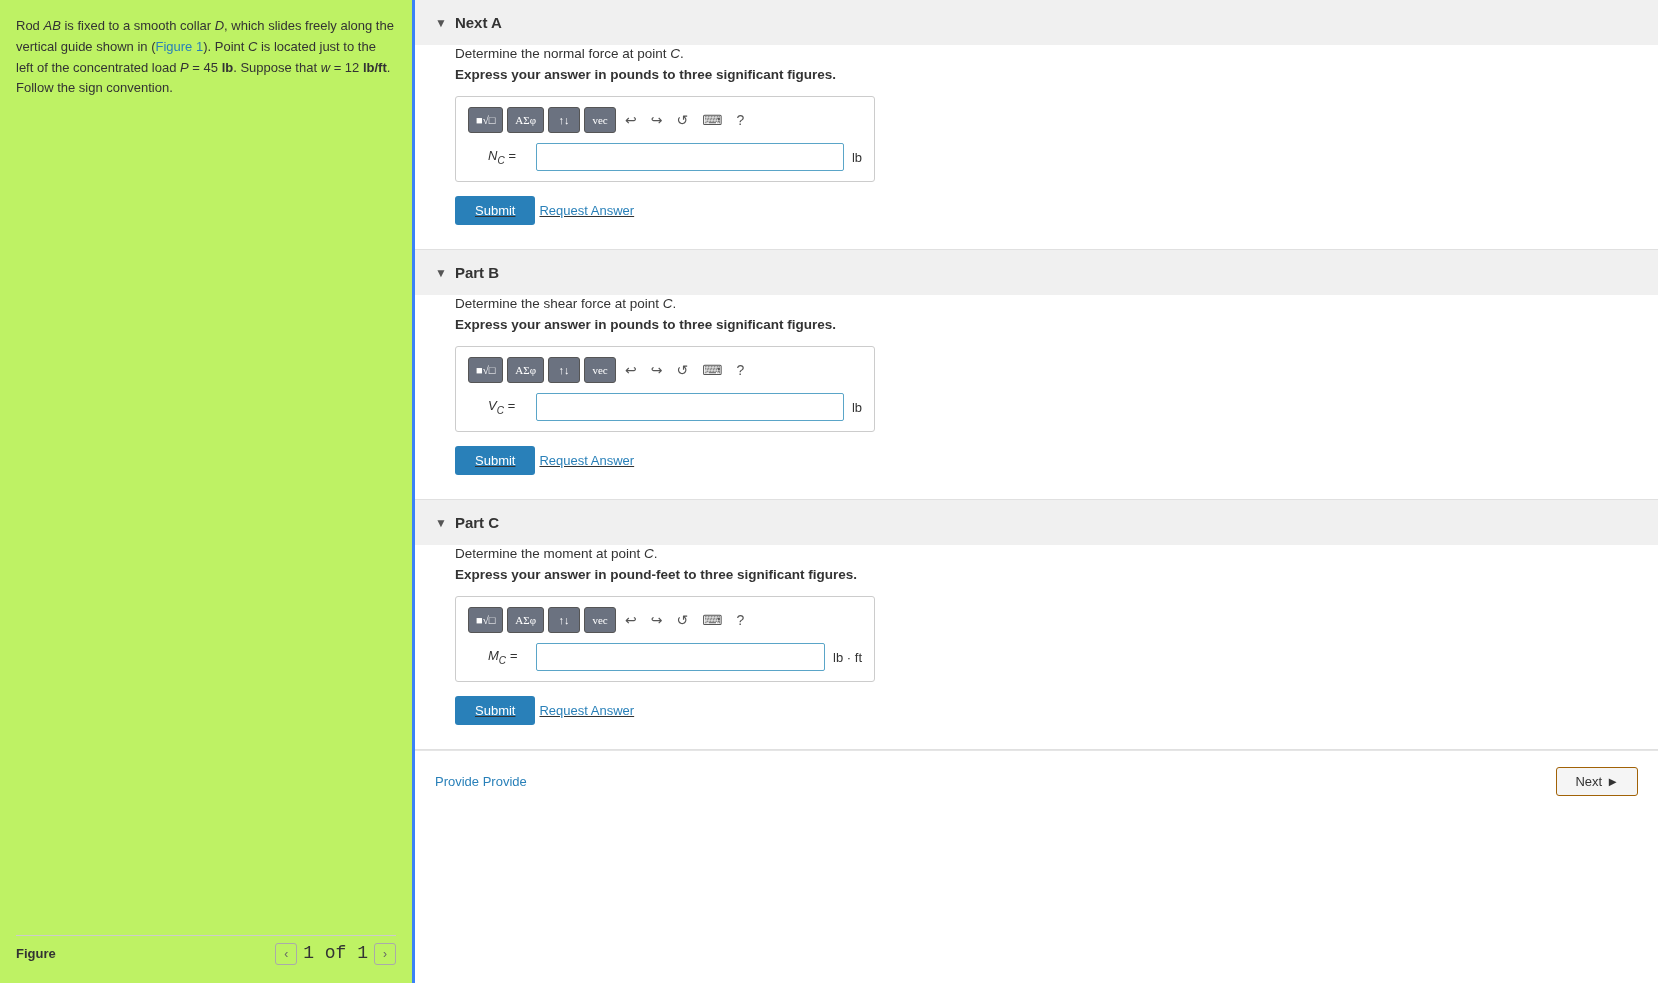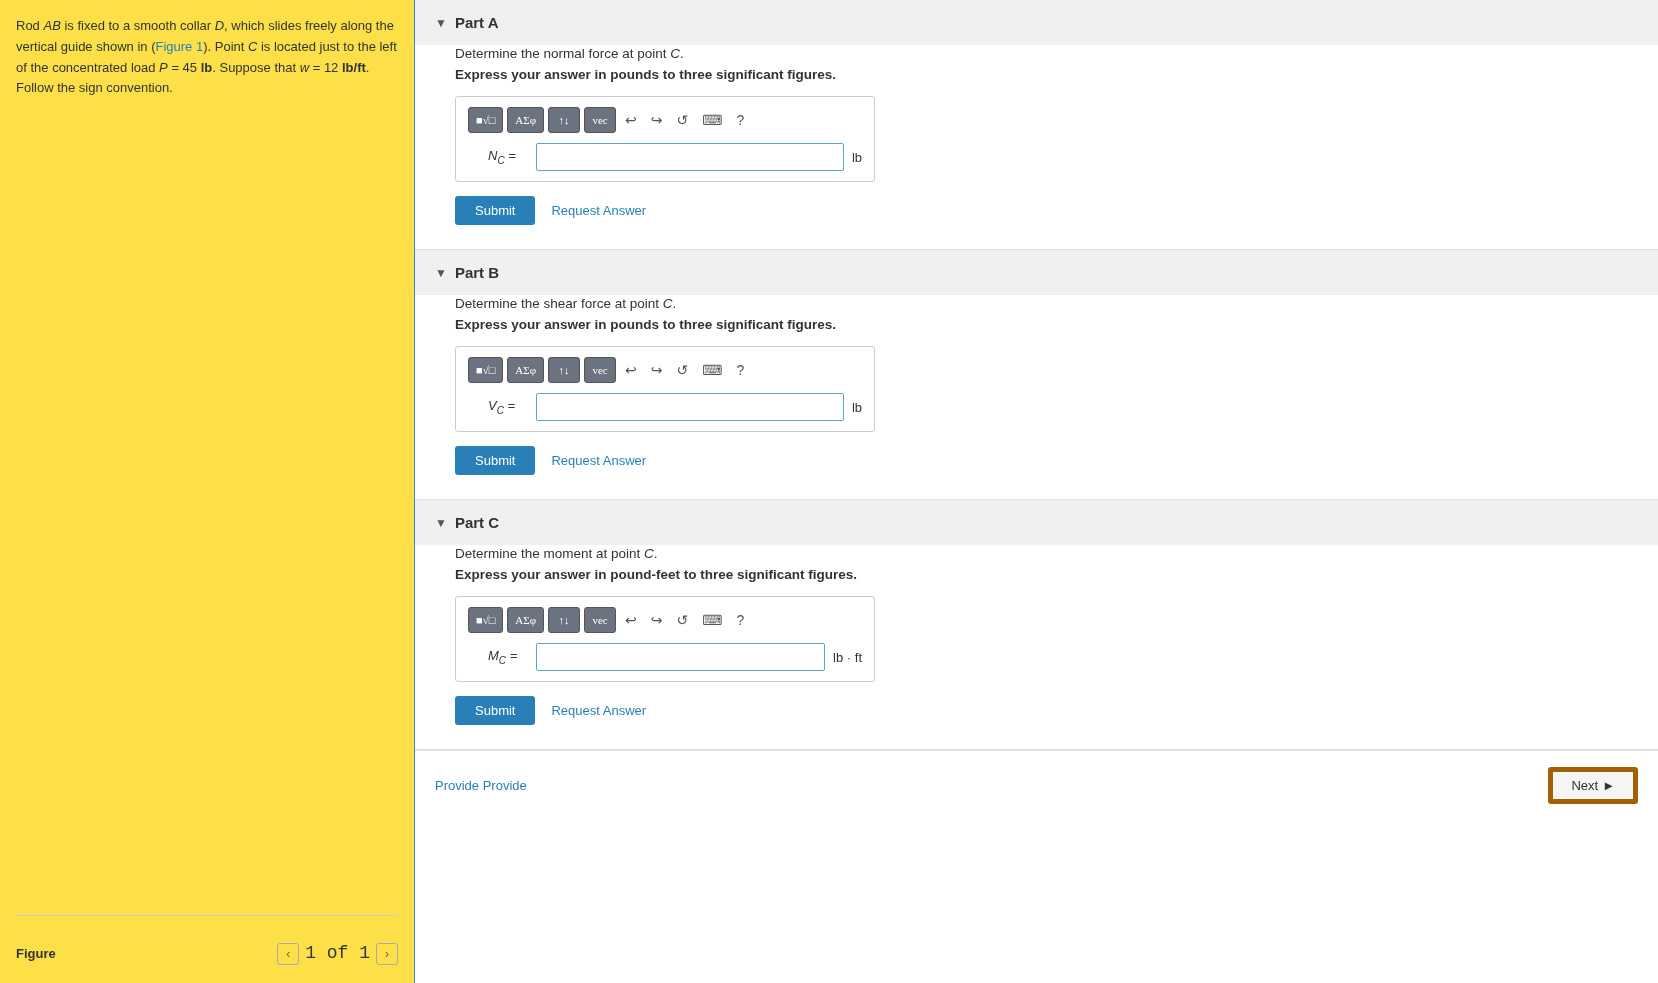--- a/index.html
+++ b/index.html
@@ -10,42 +10,42 @@
       color: #333;
       display: flex;
       height: 983px;
       overflow: hidden;
     }
 
     
     .left-panel {
       width: 415px;
       min-width: 415px;
-      background: #fde047;
+      background: #bef264;
       padding: 16px;
       font-size: 13px;
       line-height: 1.5;
       color: #333;
-      border-right: 1px solid #3b82f6;
+      border-right: 3px solid #3b82f6;
       display: flex;
       flex-direction: column;
       justify-content: flex-start;
     }
 
     .left-panel-text {
       font-size: 13px;
       line-height: 1.6;
     }
 
     .figure-footer {
       display: flex;
       align-items: center;
       justify-content: space-between;
       border-top: 1px solid #ccc;
-      padding-top: 24px;
+      padding-top: 4px;
       margin-top: auto;
     }
 
     .figure-label {
       font-weight: bold;
       font-size: 13px;
     }
 
     .figure-nav {
       display: flex;
@@ -204,21 +204,22 @@
     .unit-label {
       font-size: 13px;
       color: #333;
       white-space: nowrap;
     }
 
     
     .btn-row {
       display: flex;
       align-items: center;
-      gap: 16px;
+      gap: 4px;
+      text-decoration: underline;
     }
 
     .submit-btn {
       background: #2980b9;
       color: #fff;
       border: none;
       border-radius: 3px;
       padding: 7px 20px;
       font-size: 13px;
       cursor: pointer;
@@ -244,21 +245,21 @@
 
     .provide-feedback-link {
       color: #2980b9;
       text-decoration: none;
       font-size: 13px;
       cursor: pointer;
     }
 
     .next-btn {
       background: #f5f5f5;
-      border: 5px solid #a16207;
+      border: 1px solid #a16207;
       border-radius: 3px;
       padding: 6px 18px;
       font-size: 13px;
       cursor: pointer;
       display: flex;
       align-items: center;
       gap: 4px;
       color: #333;
     }
 
@@ -283,21 +284,21 @@
       <button class="nav-arrow">›</button>
     </div>
   </div>
 </div>
 
 <div class="right-panel">
 
   <div class="part-section">
     <div class="part-header">
       <span class="collapse-arrow">▼</span>
-      <span class="part-title">Part A</span>
+      <span class="part-title">Next A</span>
     </div>
     <div class="part-content">
       <p class="question-text">
         Determine the normal force at point <span class="var">C</span>.
       </p>
       <p class="instruction-text">Express your answer in pounds to three significant figures.</p>
       <div class="math-input-container">
         <div class="toolbar">
           <button class="toolbar-btn">■√□</button>
           <button class="toolbar-btn">ΑΣφ</button>

